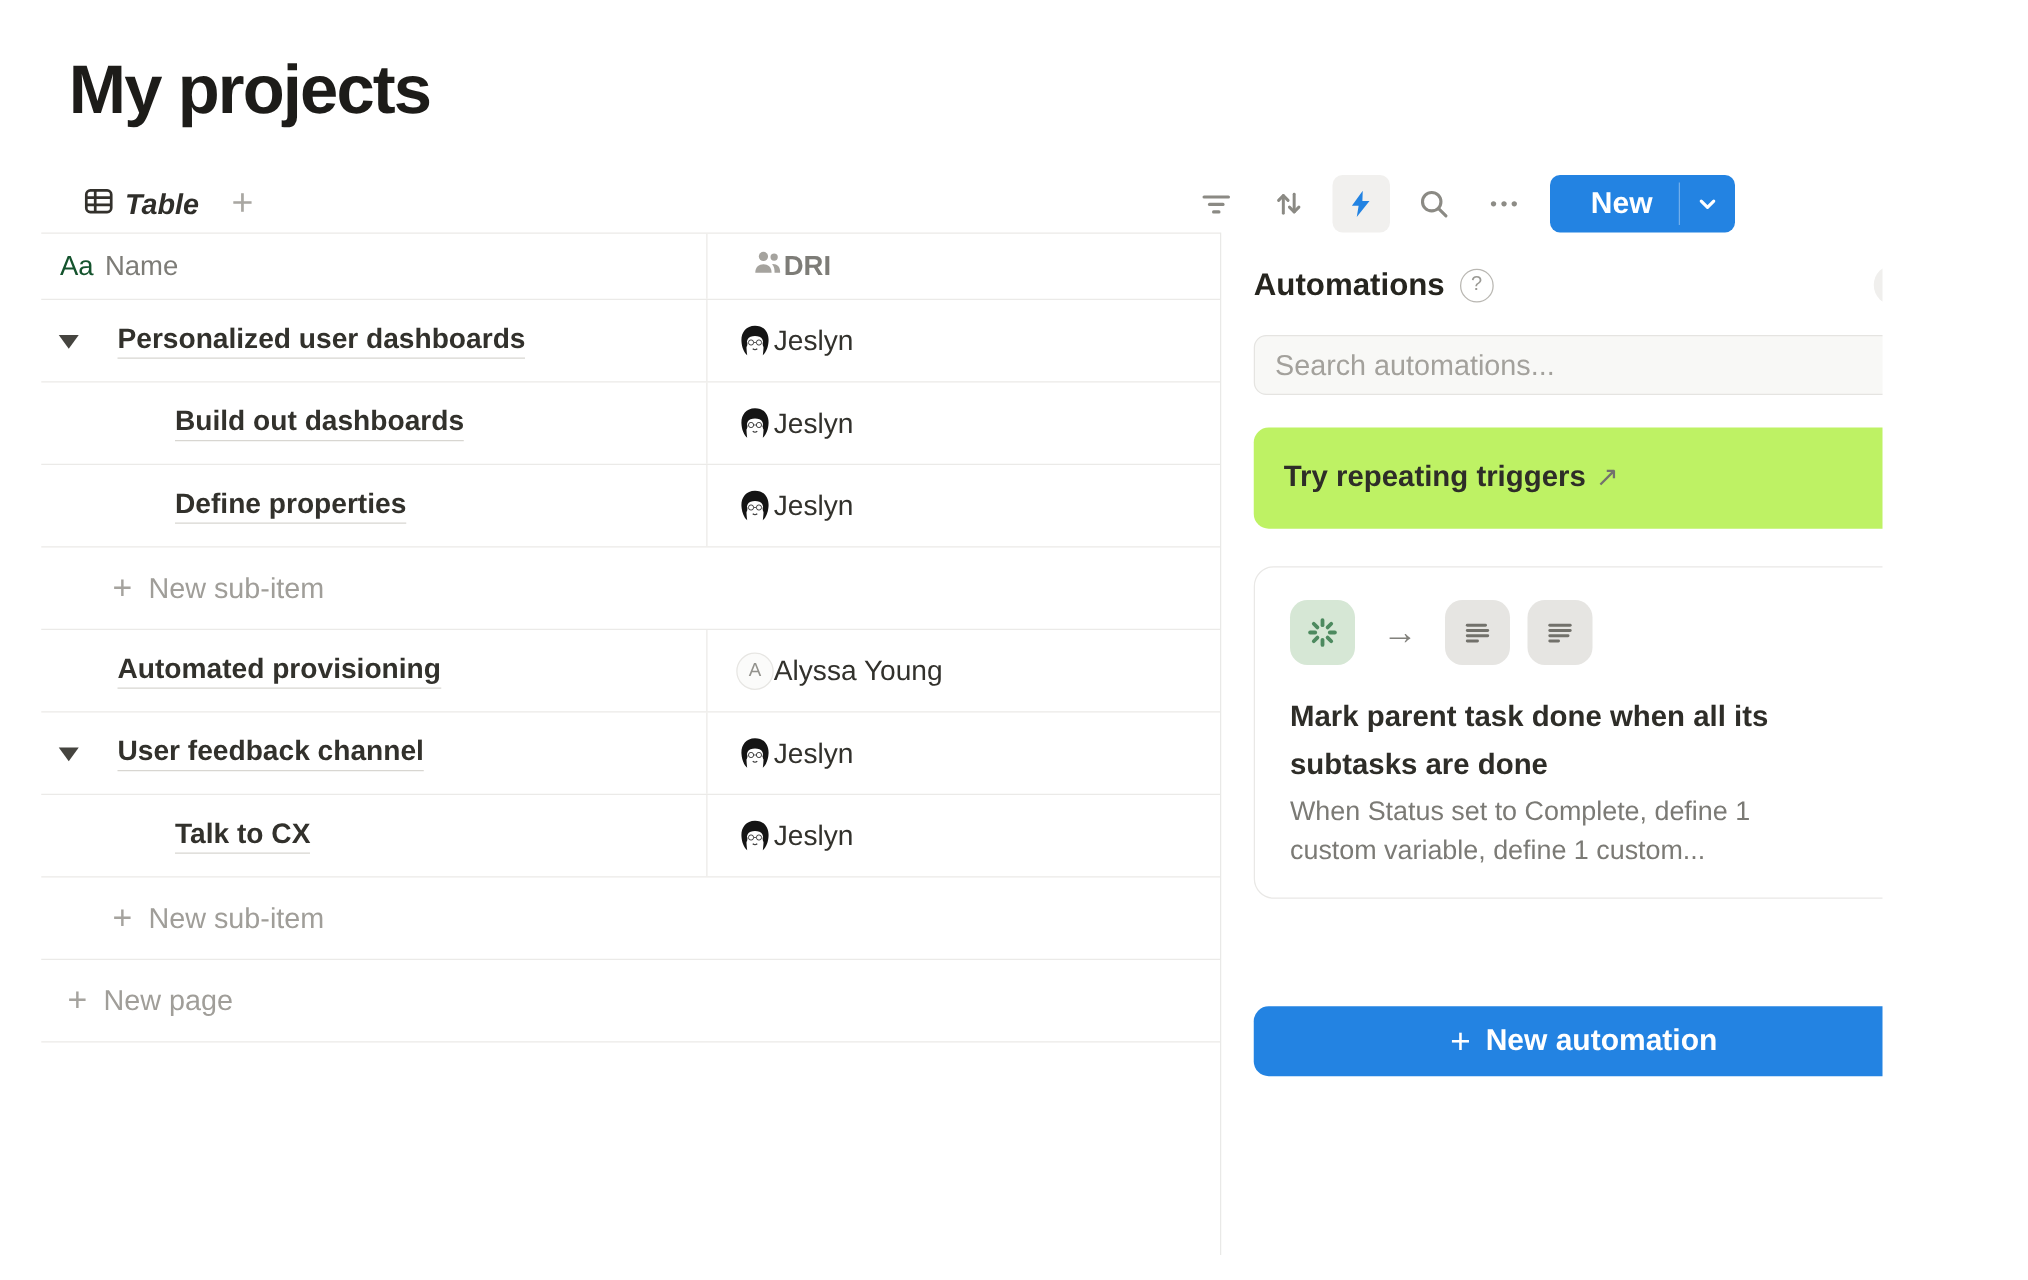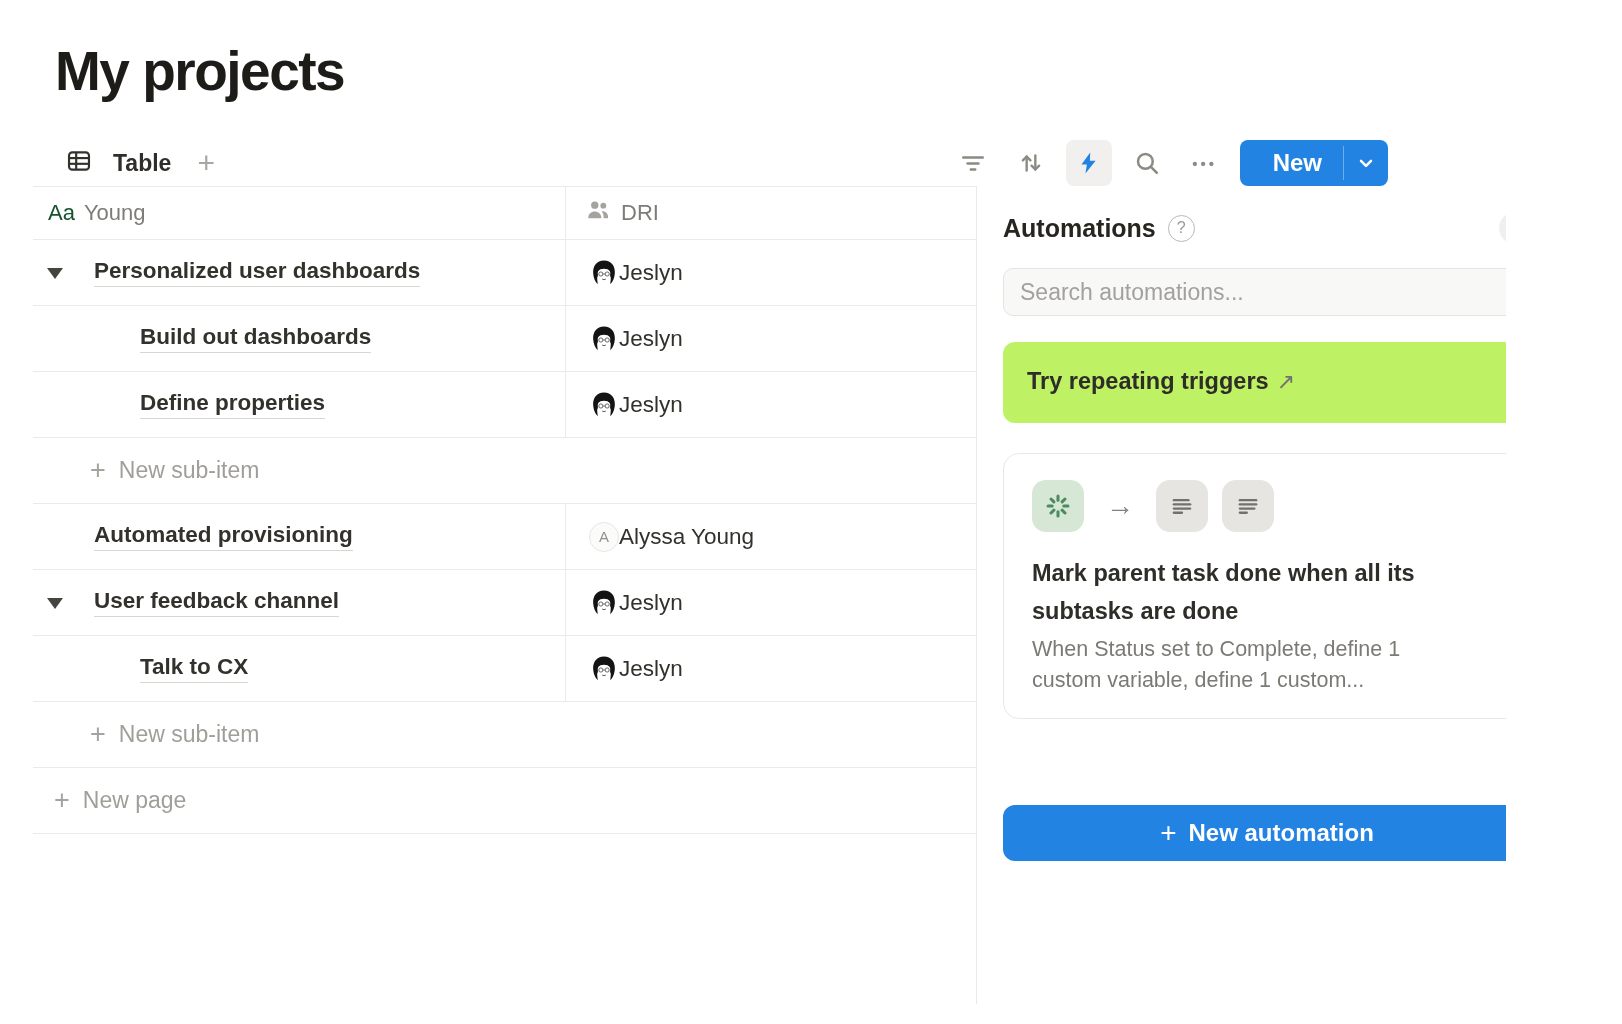--- a/index.html
+++ b/index.html
@@ -5,21 +5,21 @@
   * { margin:0; padding:0; box-sizing:border-box; }
   html,body { background:#fff; }
   body { font-family:"Liberation Sans","DejaVu Sans",sans-serif; color:#37352f; }
   .screen { position:relative; width:1506px; height:1024px; background:#fff; overflow:hidden; }
 
   
   .page-header { padding:38px 0 0 55px; }
   .page-title { font-size:55px; font-weight:bold; letter-spacing:-1.5px; color:#1d1c19; line-height:66px; }
 
   .view-bar { margin-top:36px; height:46px; display:flex; align-items:center; padding-left:66px; }
-  .tab-table { display:flex; align-items:center; gap:21px; cursor:pointer; }
+  .tab-table { display:flex; align-items:center; gap:8px; cursor:pointer;font-style:italic; }
   .tab-table .tab-label { font-size:23px; font-weight:bold; color:#2f2e2a; }
   .add-view { margin-left:26px; font-size:30px; color:#a9a7a2; font-weight:normal; line-height:1; cursor:pointer; }
 
   .toolbar { margin-left:auto; margin-right:118px; display:flex; align-items:center; gap:12px; }
   .tbtn { width:46px; height:46px; display:flex; align-items:center; justify-content:center; border-radius:8px; cursor:pointer; }
   .tbtn.active { background:#f1f0ee; }
   .ellipsis { font-size:15px; letter-spacing:3px; color:#8d8c86; font-weight:bold; }
   .new-btn { display:flex; align-items:stretch; height:46px; background:#2383e2; border-radius:8px; color:#fff; overflow:hidden; cursor:pointer;padding-left:12px; }
   .new-btn .new-main { display:flex; align-items:center; padding:0 21px; font-size:24px; font-weight:bold; }
   .new-btn .new-sep { width:1px; background:rgba(255,255,255,.35); margin:6px 0; }
@@ -31,21 +31,21 @@
 
   .trow { display:flex; align-items:stretch; height:66px; border-bottom:1px solid #ebeae8; }
   .trow.thead { height:54px; border-top:1px solid #ebeae8; }
   .cell-name { width:532px; flex:none; display:flex; align-items:center; position:relative; }
   .cell-dri { flex:1; border-left:1px solid #ebeae8; display:flex; align-items:center; padding-left:23px; }
   .cell-full { flex:1; display:flex; align-items:center; }
 
   .thead { color:#7d7c77; font-size:22px; }
   .thead .cell-name { padding-left:15px; gap:9px; }
   .thead .aa { color:#14532d; font-size:22px; }
-  .thead .cell-dri { padding-left:19px; gap:10px; }
+  .thead .cell-dri { padding-left:35px; gap:0;font-weight:bold; }
 
   .toggle { position:absolute; left:14px; top:50%; margin-top:-5px; width:0; height:0;
             border-left:8px solid transparent; border-right:8px solid transparent;
             border-top:11px solid #45443f; cursor:pointer; }
   .lvl0 .name-link { margin-left:61px; }
   .lvl1 .name-link { margin-left:107px; }
   .name-link { font-size:22.5px; font-weight:bold; color:#32312c; border-bottom:1.5px solid #d8d6d1; padding-bottom:2px; cursor:pointer; }
   .dri-name { font-size:22.5px; color:#32312c; }
 
   .avatar { width:30px; height:30px; border-radius:50%; flex:none; }
@@ -157,21 +157,21 @@
     </div>
   </div>
 
   <div class="body-split">
 
     <div class="main-table">
 
       <div class="trow thead">
         <div class="cell-name">
           <span class="aa">Aa</span>
-          <span>Young</span>
+          <span>Name</span>
         </div>
         <div class="cell-dri">
           <span>
             <svg width="26" height="26" viewBox="0 0 24 24" fill="#a5a39e">
               <circle cx="9" cy="7.5" r="3.4"></circle>
               <path d="M3 19.2 c0-3.7 2.7-5.9 6-5.9 s6 2.2 6 5.9 v0.3 H3 Z"></path>
               <circle cx="16.9" cy="8" r="2.7"></circle>
               <path d="M16 13.1 c3.2 0 5.3 2.1 5.3 5.4 v1 h-4.1 c0.1-2.5-0.3-4.6-1.8-6.2 Z"></path>
             </svg>
           </span>

